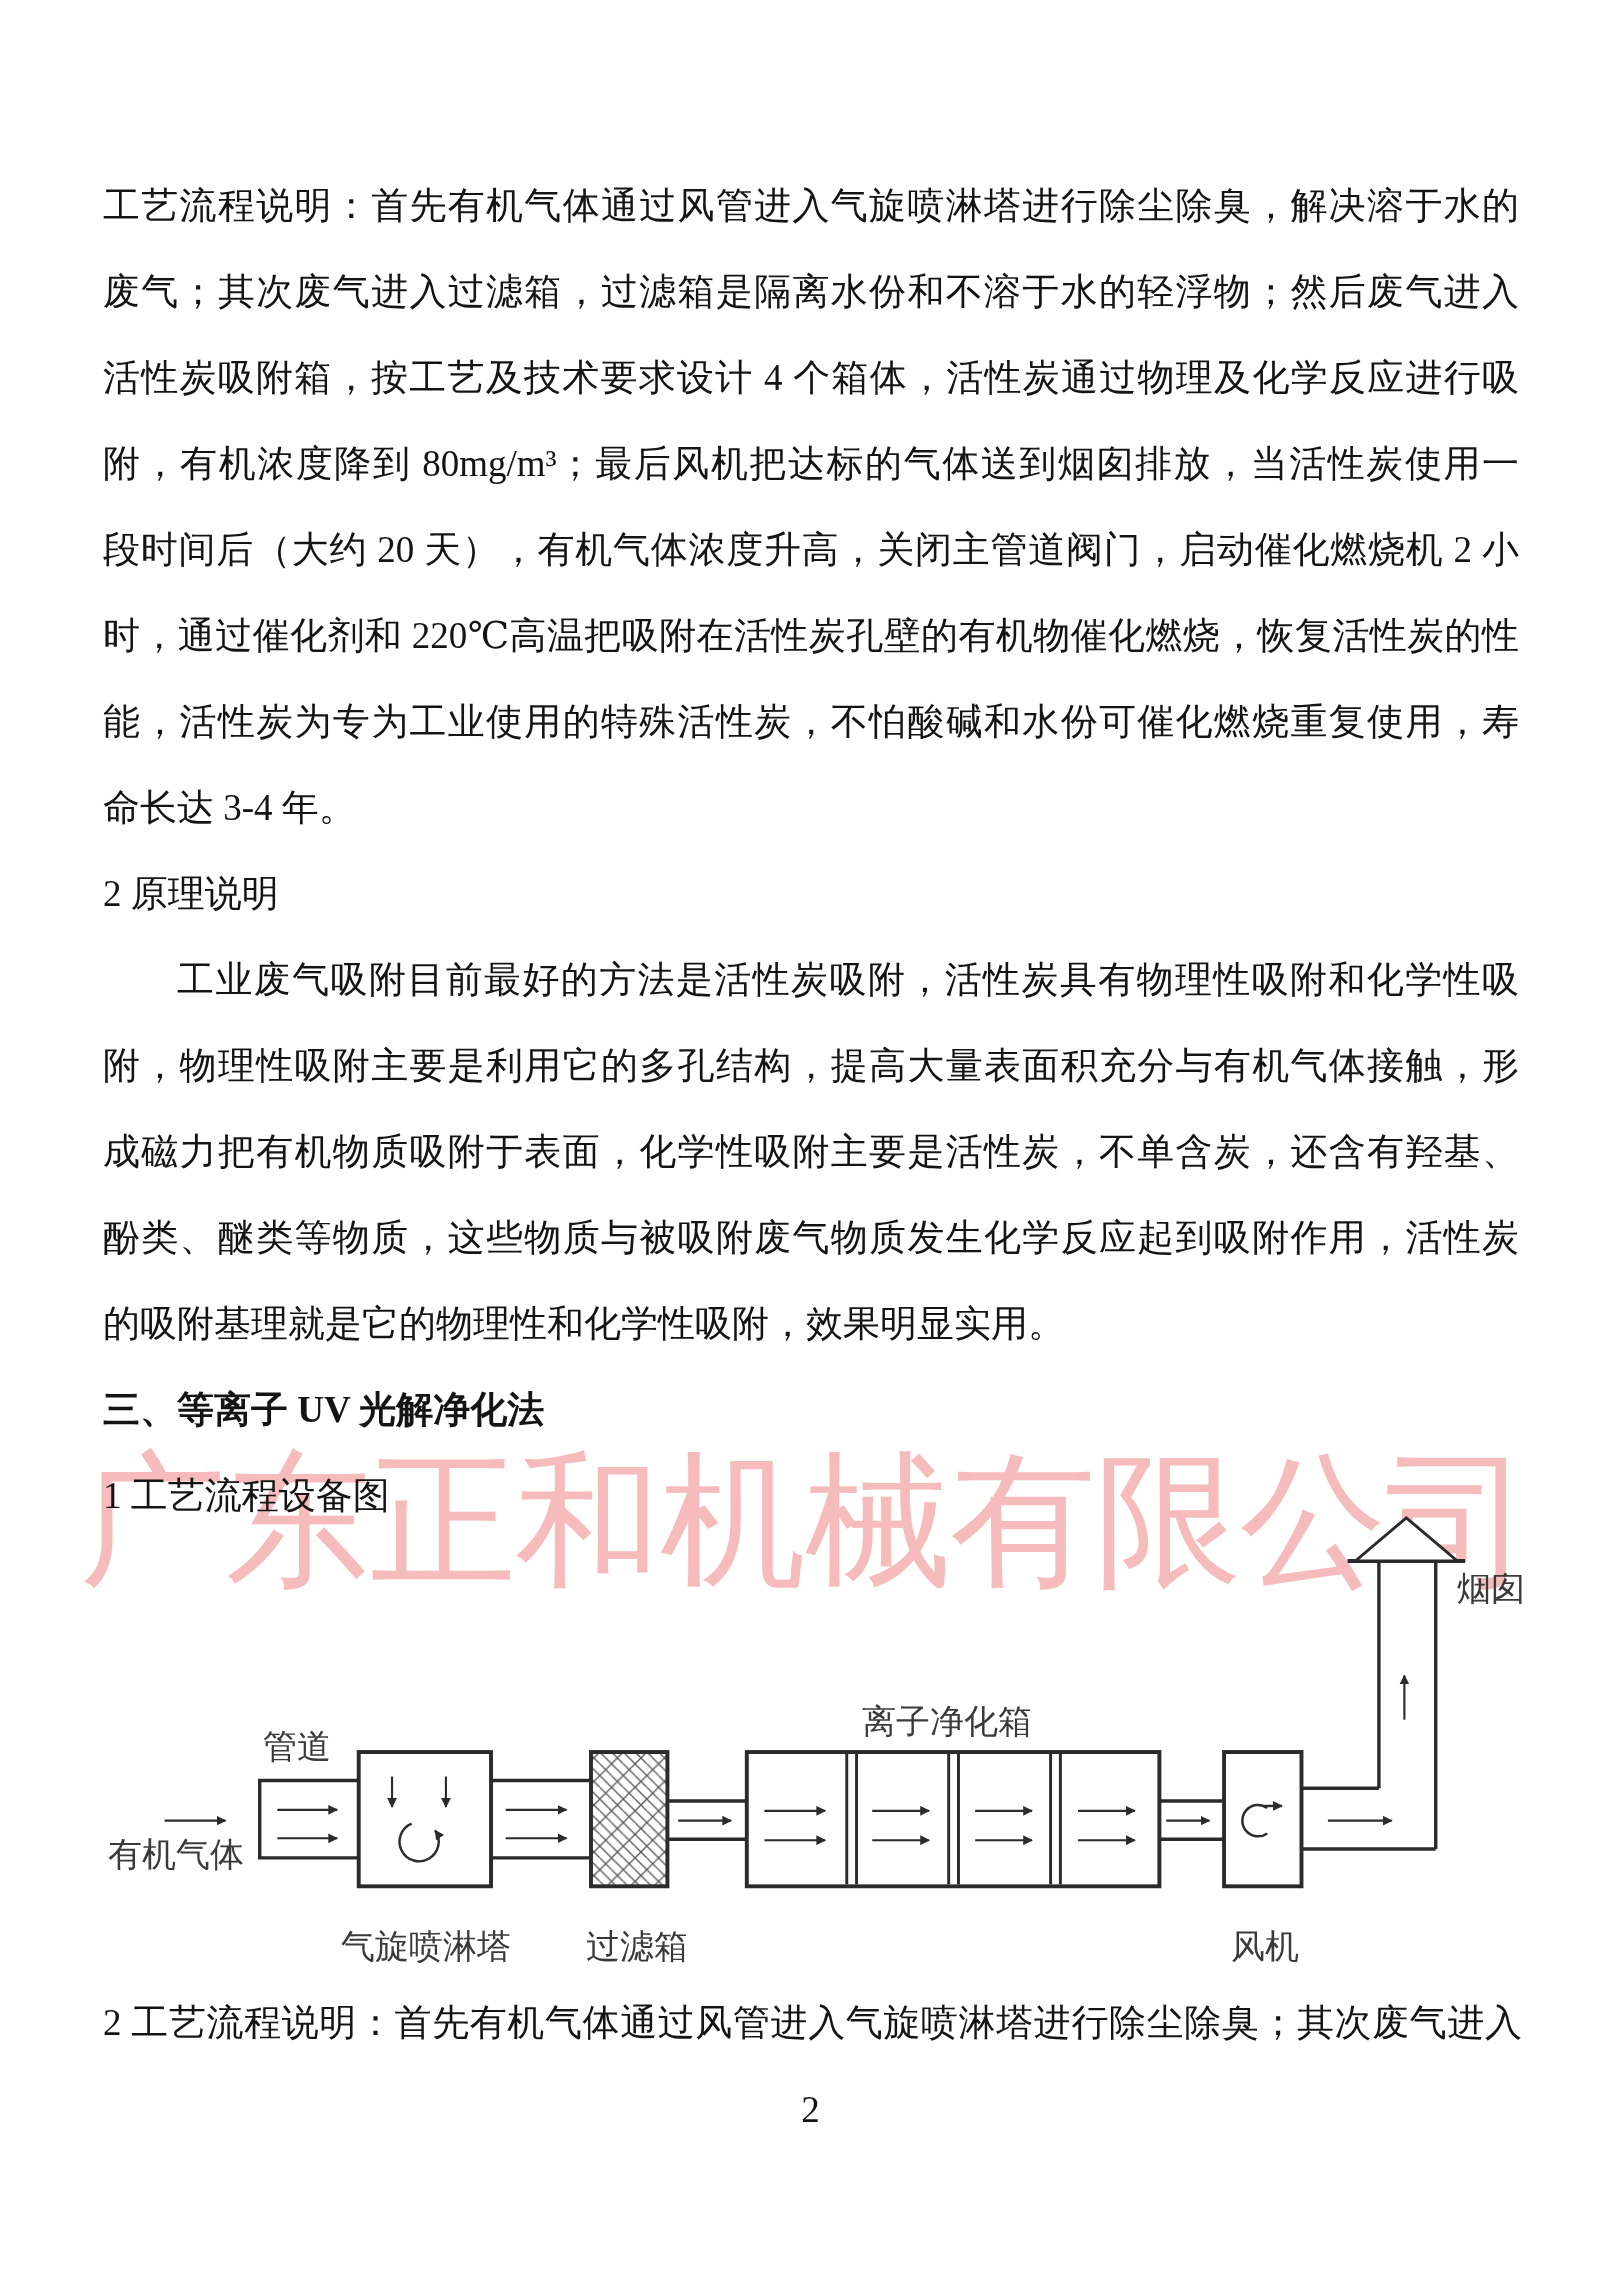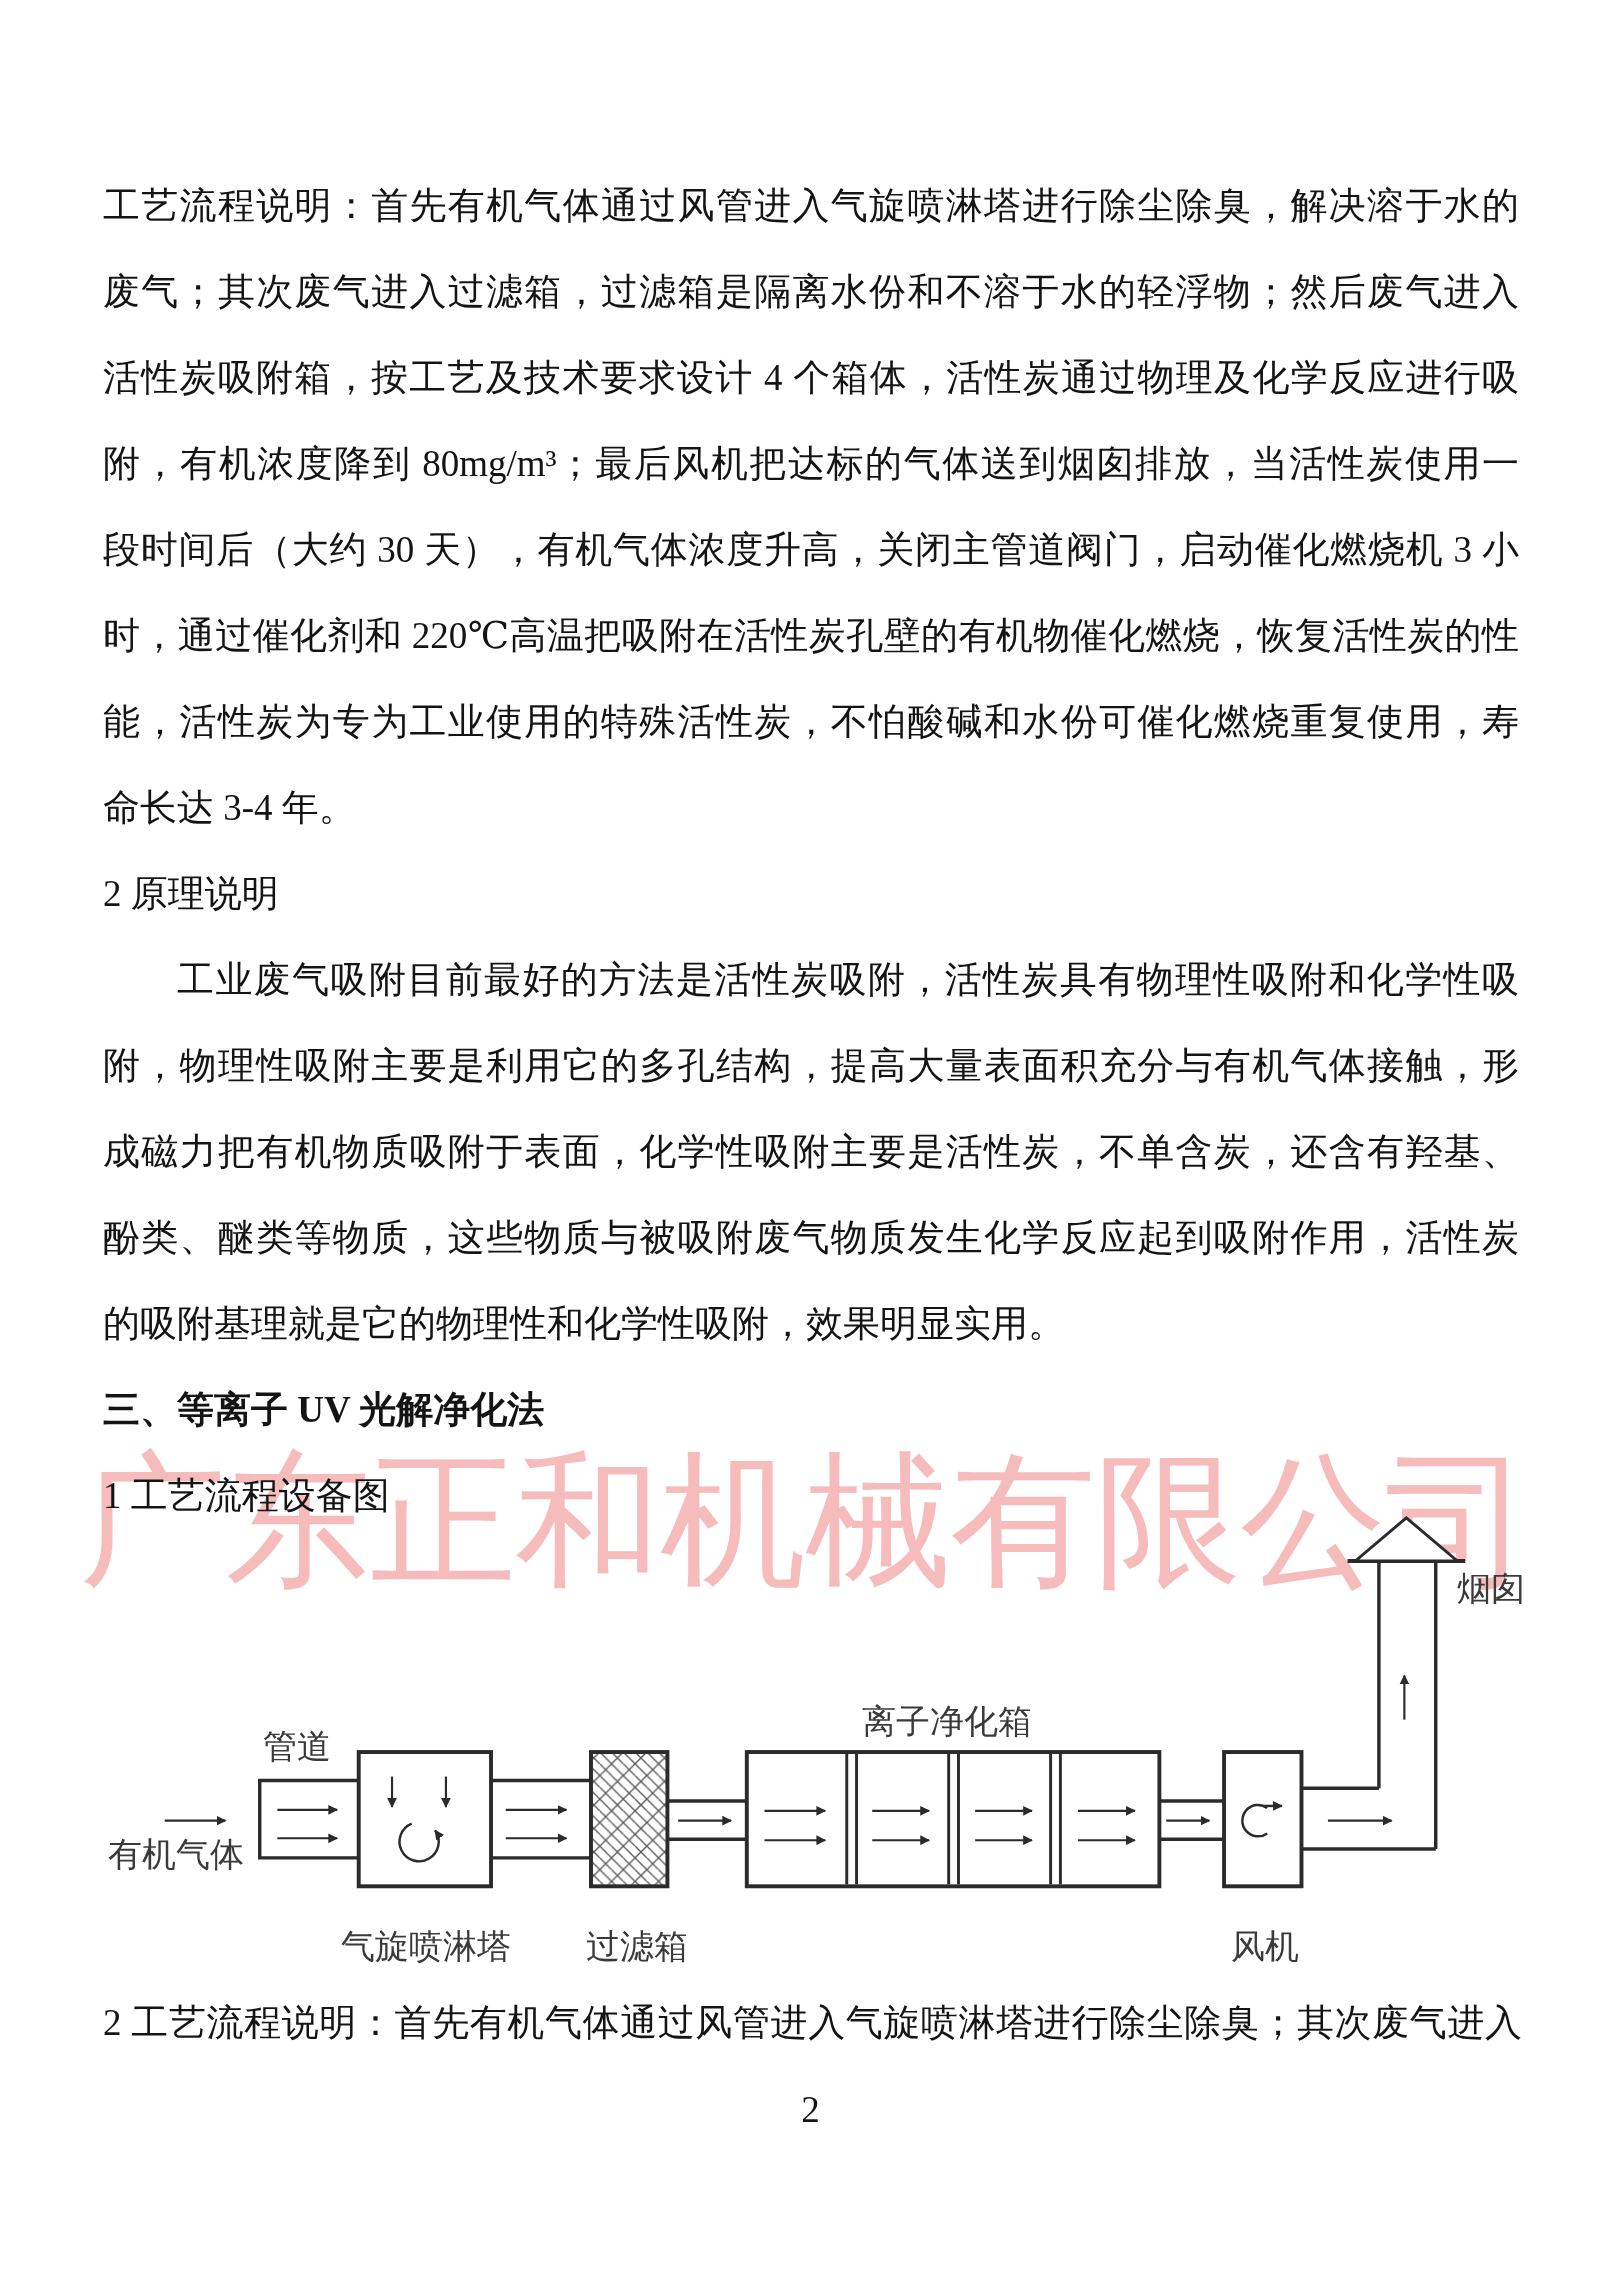--- a/index.html
+++ b/index.html
@@ -49,21 +49,21 @@
 </head>
 <body>
 
 <div class="watermark">广东正和机械有限公司</div>
 
 <div class="textflow">
   <div class="line">工艺流程说明：首先有机气体通过风管进入气旋喷淋塔进行除尘除臭，解决溶于水的</div>
   <div class="line">废气；其次废气进入过滤箱，过滤箱是隔离水份和不溶于水的轻浮物；然后废气进入</div>
   <div class="line">活性炭吸附箱，按工艺及技术要求设计 4 个箱体，活性炭通过物理及化学反应进行吸</div>
   <div class="line">附，有机浓度降到 80mg/m³；最后风机把达标的气体送到烟囱排放，当活性炭使用一</div>
-  <div class="line">段时间后（大约 30 天），有机气体浓度升高，关闭主管道阀门，启动催化燃烧机 3 小</div>
+  <div class="line">段时间后（大约 20 天），有机气体浓度升高，关闭主管道阀门，启动催化燃烧机 2 小</div>
   <div class="line">时，通过催化剂和 220℃高温把吸附在活性炭孔壁的有机物催化燃烧，恢复活性炭的性</div>
   <div class="line">能，活性炭为专为工业使用的特殊活性炭，不怕酸碱和水份可催化燃烧重复使用，寿</div>
   <div class="line left">命长达 3-4 年。</div>
   <div class="line left">2 原理说明</div>
   <div class="line indent">工业废气吸附目前最好的方法是活性炭吸附，活性炭具有物理性吸附和化学性吸</div>
   <div class="line">附，物理性吸附主要是利用它的多孔结构，提高大量表面积充分与有机气体接触，形</div>
   <div class="line">成磁力把有机物质吸附于表面，化学性吸附主要是活性炭，不单含炭，还含有羟基、</div>
   <div class="line">酚类、醚类等物质，这些物质与被吸附废气物质发生化学反应起到吸附作用，活性炭</div>
   <div class="line left">的吸附基理就是它的物理性和化学性吸附，效果明显实用。</div>
   <div class="line left bold">三、等离子 UV 光解净化法</div>

